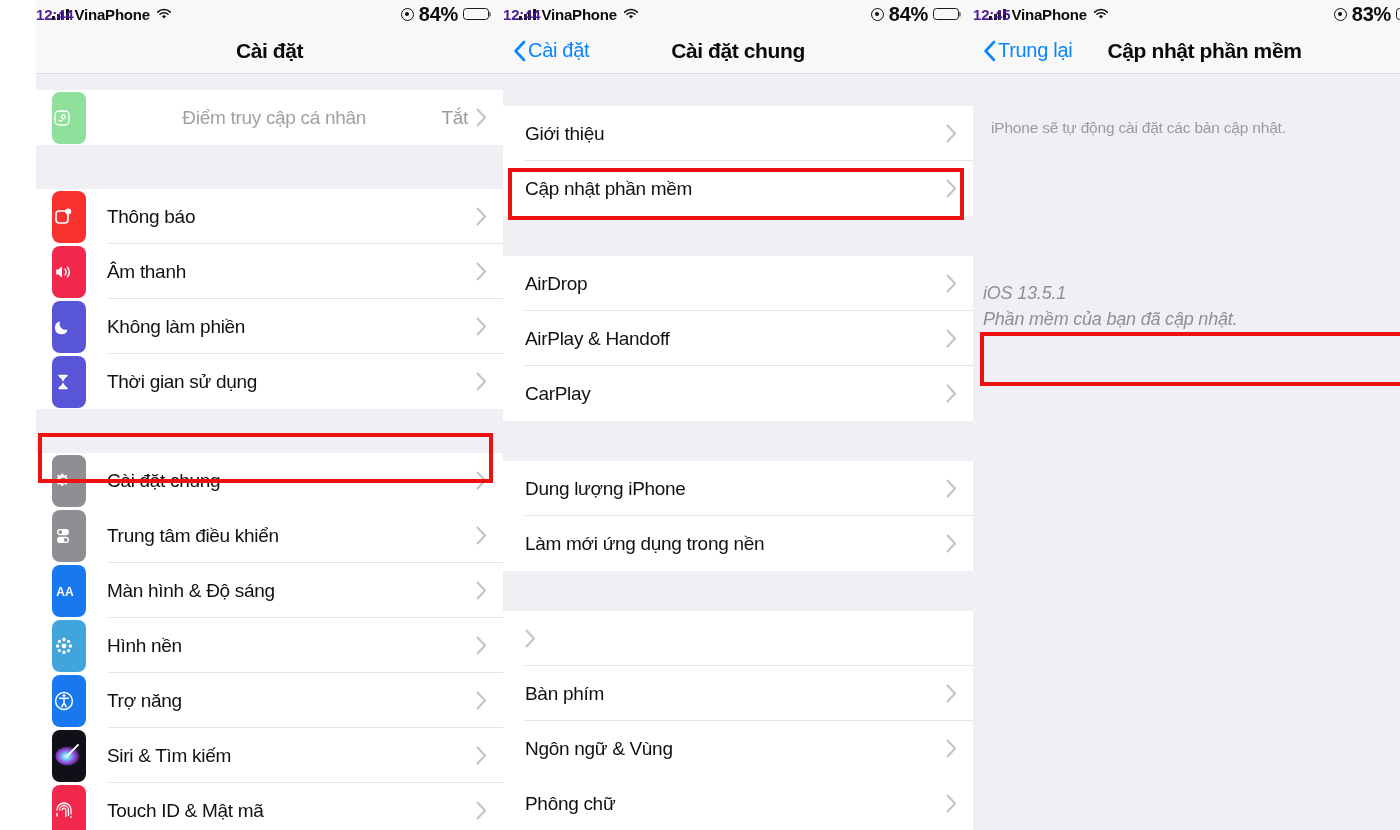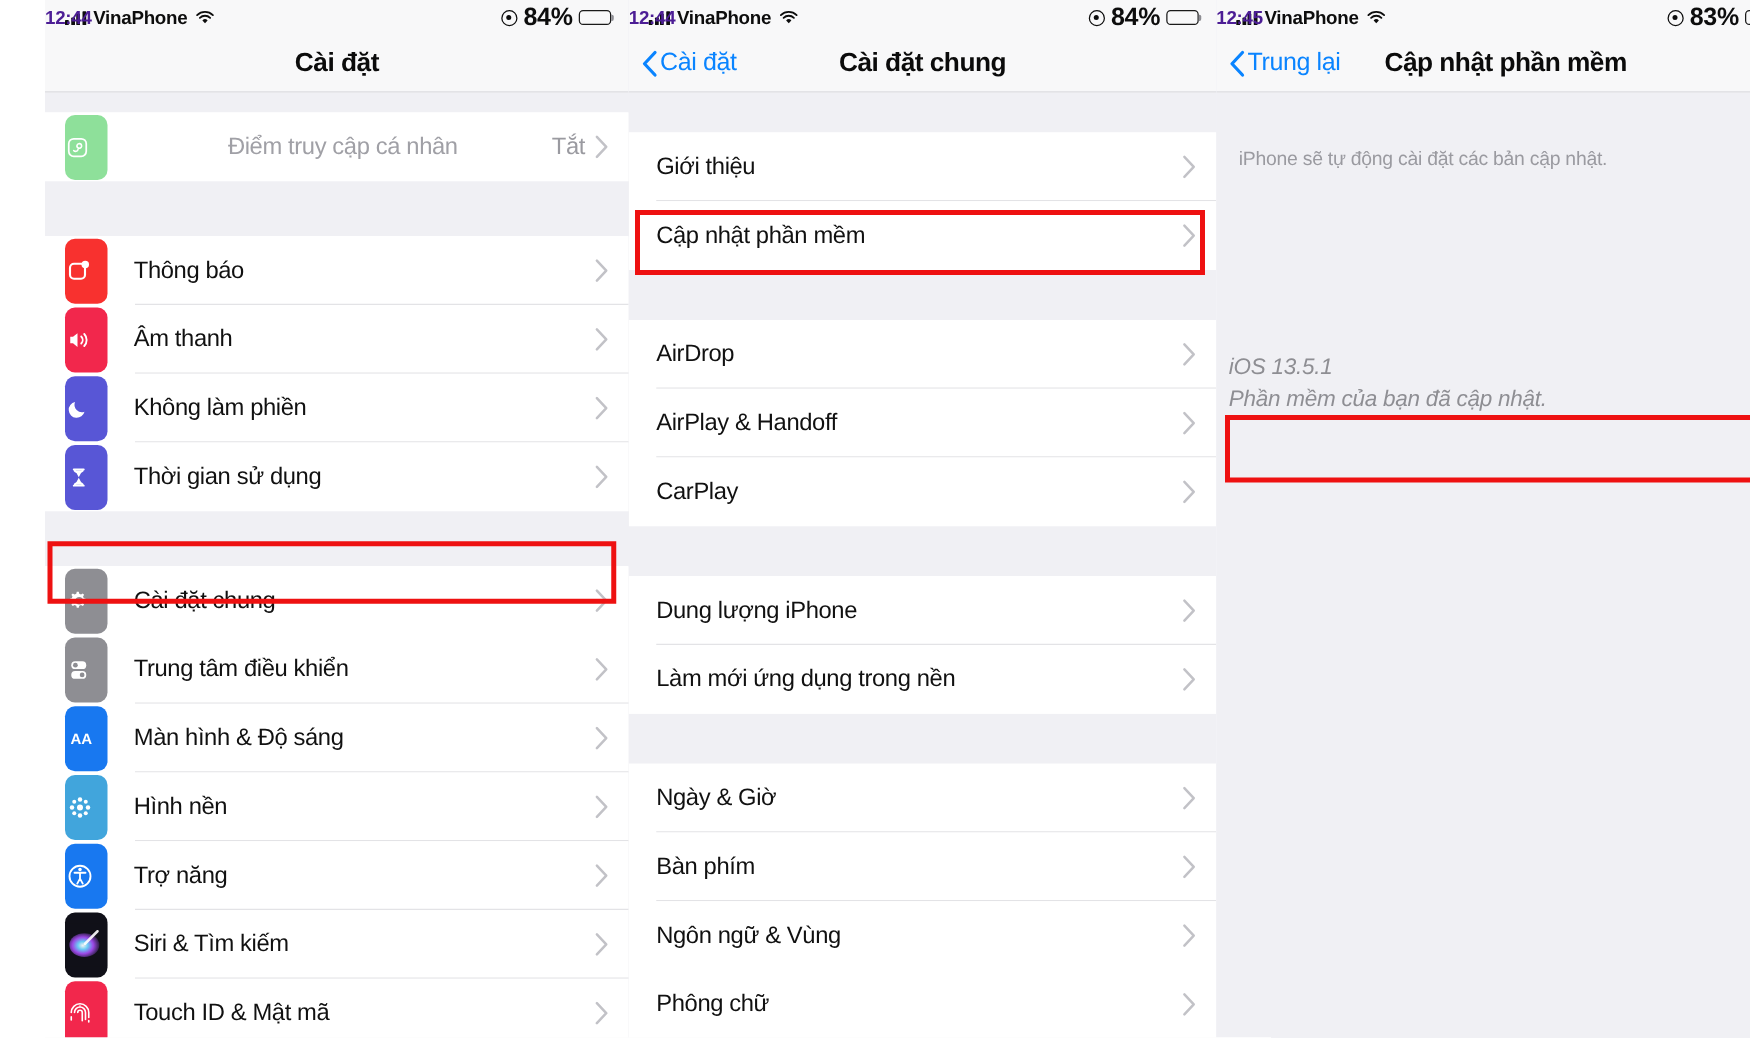--- a/index.html
+++ b/index.html
@@ -451,21 +451,20 @@
         <svg class="chev" viewBox="0 0 11 19">
             <path d="M1.5 1.5 9 9.5 1.5 17.5" fill="none" stroke="#c2c2c7" stroke-width="2" stroke-linecap="round" stroke-linejoin="round"></path>
           </svg>
       </div>
     </div>
 
     <div class="gap" style="height:40px"></div>
 
     <div class="list">
       <div class="row noicon">
-        <span class="row-label">Ngày &amp; Giờ</span>
         <svg class="chev" viewBox="0 0 11 19">
             <path d="M1.5 1.5 9 9.5 1.5 17.5" fill="none" stroke="#c2c2c7" stroke-width="2" stroke-linecap="round" stroke-linejoin="round"></path>
           </svg>
         <span class="sep"></span>
       </div>
       <div class="row noicon">
         <span class="row-label">Bàn phím</span>
         <svg class="chev" viewBox="0 0 11 19">
             <path d="M1.5 1.5 9 9.5 1.5 17.5" fill="none" stroke="#c2c2c7" stroke-width="2" stroke-linecap="round" stroke-linejoin="round"></path>
           </svg>

